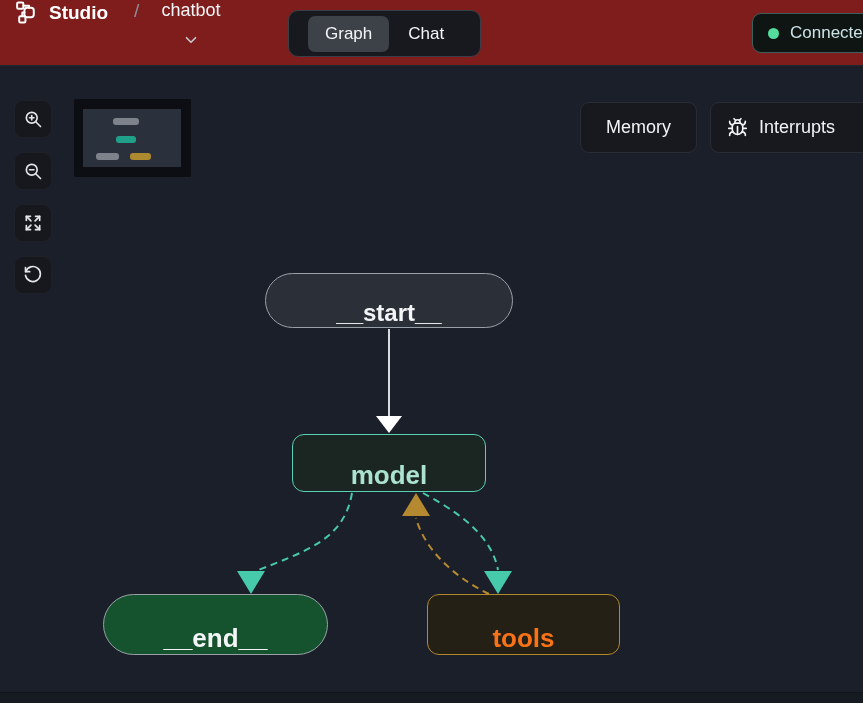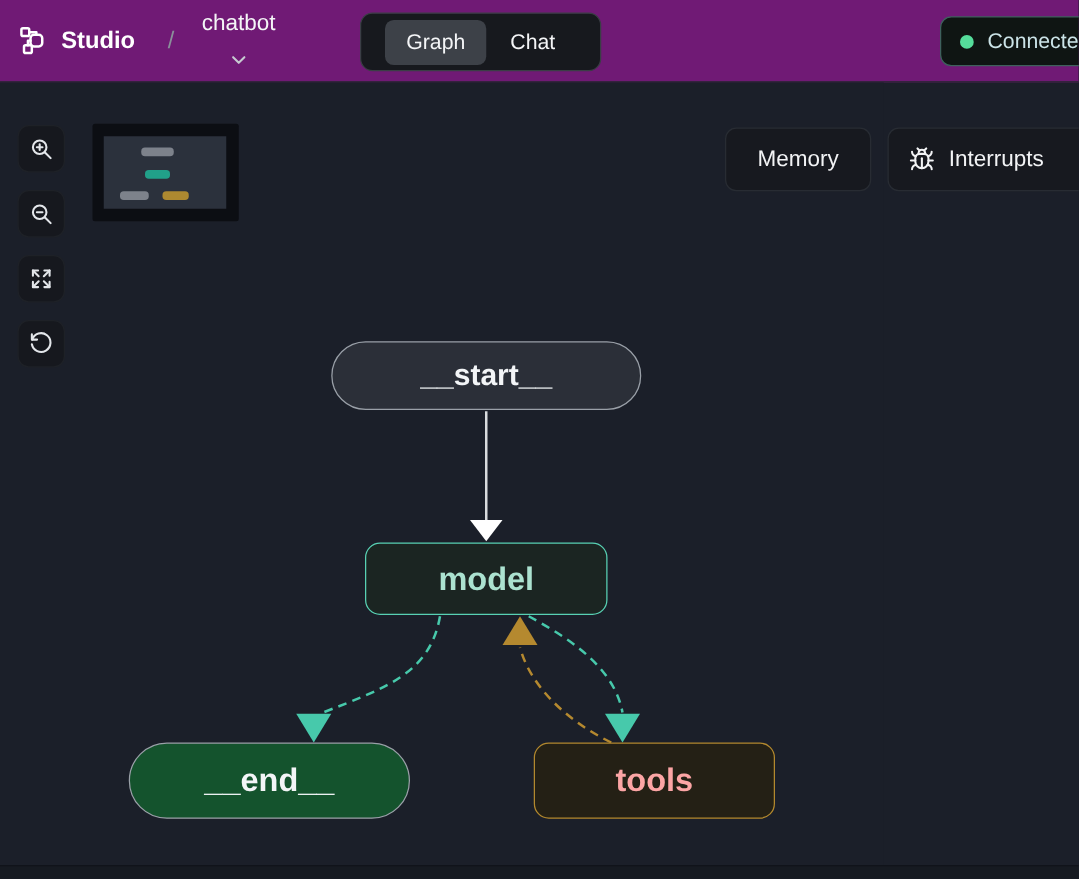--- a/index.html
+++ b/index.html
@@ -6,22 +6,22 @@
   html,body { width:863px; height:703px; overflow:hidden; }
   body {
     font-family:"Liberation Sans", sans-serif;
     background:#1b1f29; color:#f2f4f6;
     position:relative;
   }
 
   
   .header {
     position:absolute; left:0; top:0; width:863px; height:66px;
-    background:#701a75; border-bottom:1px solid #22252c;
-    display:flex; align-items:center;
+    background:#7f1d1d; border-bottom:1px solid #22252c;
+    display:flex; align-items:flex-start;
   }
   .brand { display:flex; align-items:center; gap:10px; margin-left:14px; }
   .brand .logo { width:25px; height:25px; color:#ffffff; }
   .brand .app-name { font-size:19px; font-weight:700; color:#ffffff; }
   .crumb-sep { margin:0 22px 0 26px; font-size:19px; color:#8a909a; }
   .project { display:flex; align-items:center; gap:10px; cursor:pointer;flex-direction:column; }
   .project .proj-name { font-size:18px; color:#f4f5f7; }
   .project .chev { width:18px; height:18px; color:#c6cad1; }
 
   .seg-control {
@@ -74,42 +74,42 @@
     display:flex; align-items:center; justify-content:center; gap:11px;
     color:#f2f3f5; font-size:18px; font-family:inherit; cursor:pointer;
     white-space:nowrap;
   }
   .memory-btn { left:580px; width:117px; }
   .interrupts-btn { left:710px; width:192px; padding:0 16px; justify-content:flex-start; }
   .interrupts-btn svg { width:21px; height:21px; flex:0 0 auto; }
 
   
   .node {
-    position:absolute; display:flex; align-items:center; justify-content:center;
+    position:absolute; display:flex; align-items:flex-end; justify-content:center;
     cursor:pointer;
   }
   .node-start {
     left:265px; top:207px; width:248px; height:55px; border-radius:28px;
     background:#2b2f38; border:1.5px solid #9aa0a8;
     color:#f3f5f7; font-size:24px; font-weight:700;
   }
   .node-model {
     left:292px; top:368px; width:194px; height:58px; border-radius:12px;
     background:#1b2522; border:1.5px solid #58d1b4;
     color:#abe2d0; font-size:26px; font-weight:600;
   }
   .node-end {
     left:103px; top:528px; width:225px; height:61px; border-radius:31px;
     background:#14532d; border:1.5px solid #9aa0a8;
     color:#f3f5f7; font-size:26px; font-weight:700;
   }
   .node-tools {
     left:427px; top:528px; width:193px; height:61px; border-radius:12px;
     background:#242015; border:1.5px solid #b2882e;
-    color:#fca5a5; font-size:26px; font-weight:600;
+    color:#f97316; font-size:26px; font-weight:600;
   }
 
   .edges-svg { position:absolute; left:0; top:0; width:863px; height:626px; }
   .edges-svg path { fill:none; stroke-width:2; }
   .edge-dashed { stroke-dasharray:7 5; }
 
   
   .footer {
     position:absolute; left:0; top:692px; width:863px; height:11px;
     background:#161a21; border-top:1px solid #10131a;

